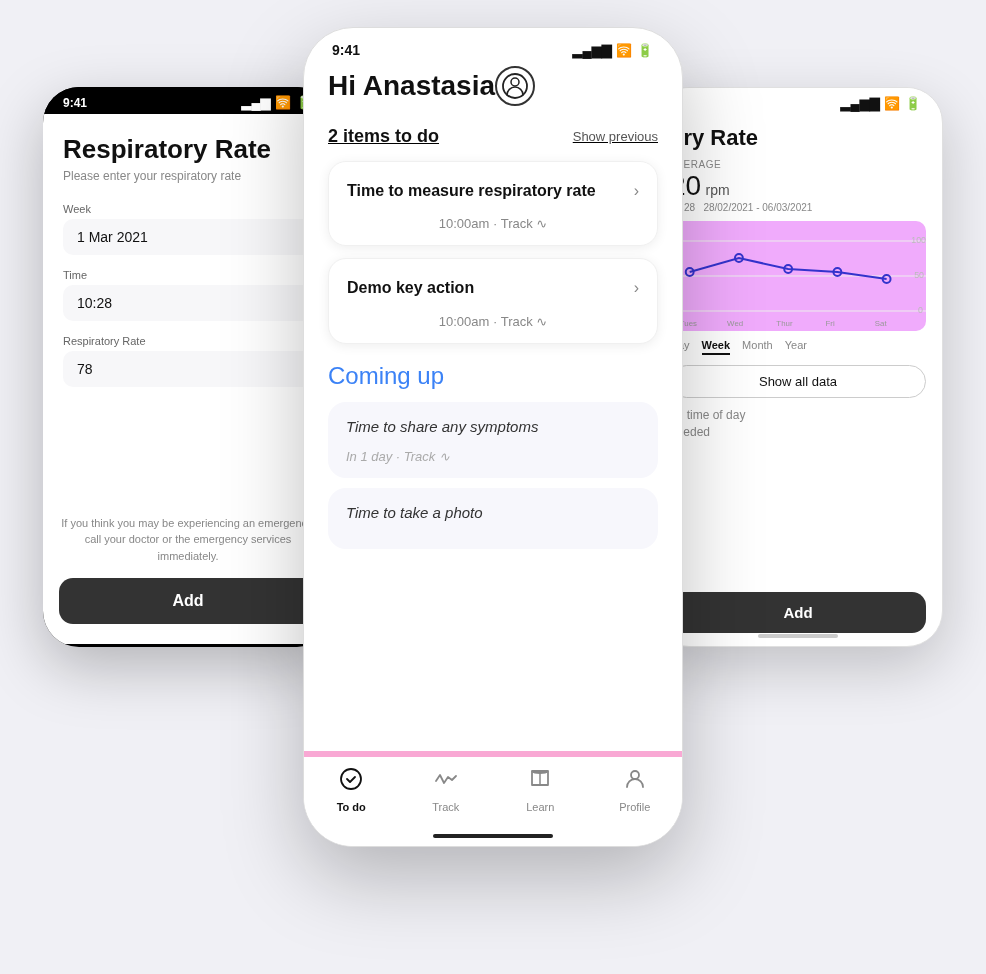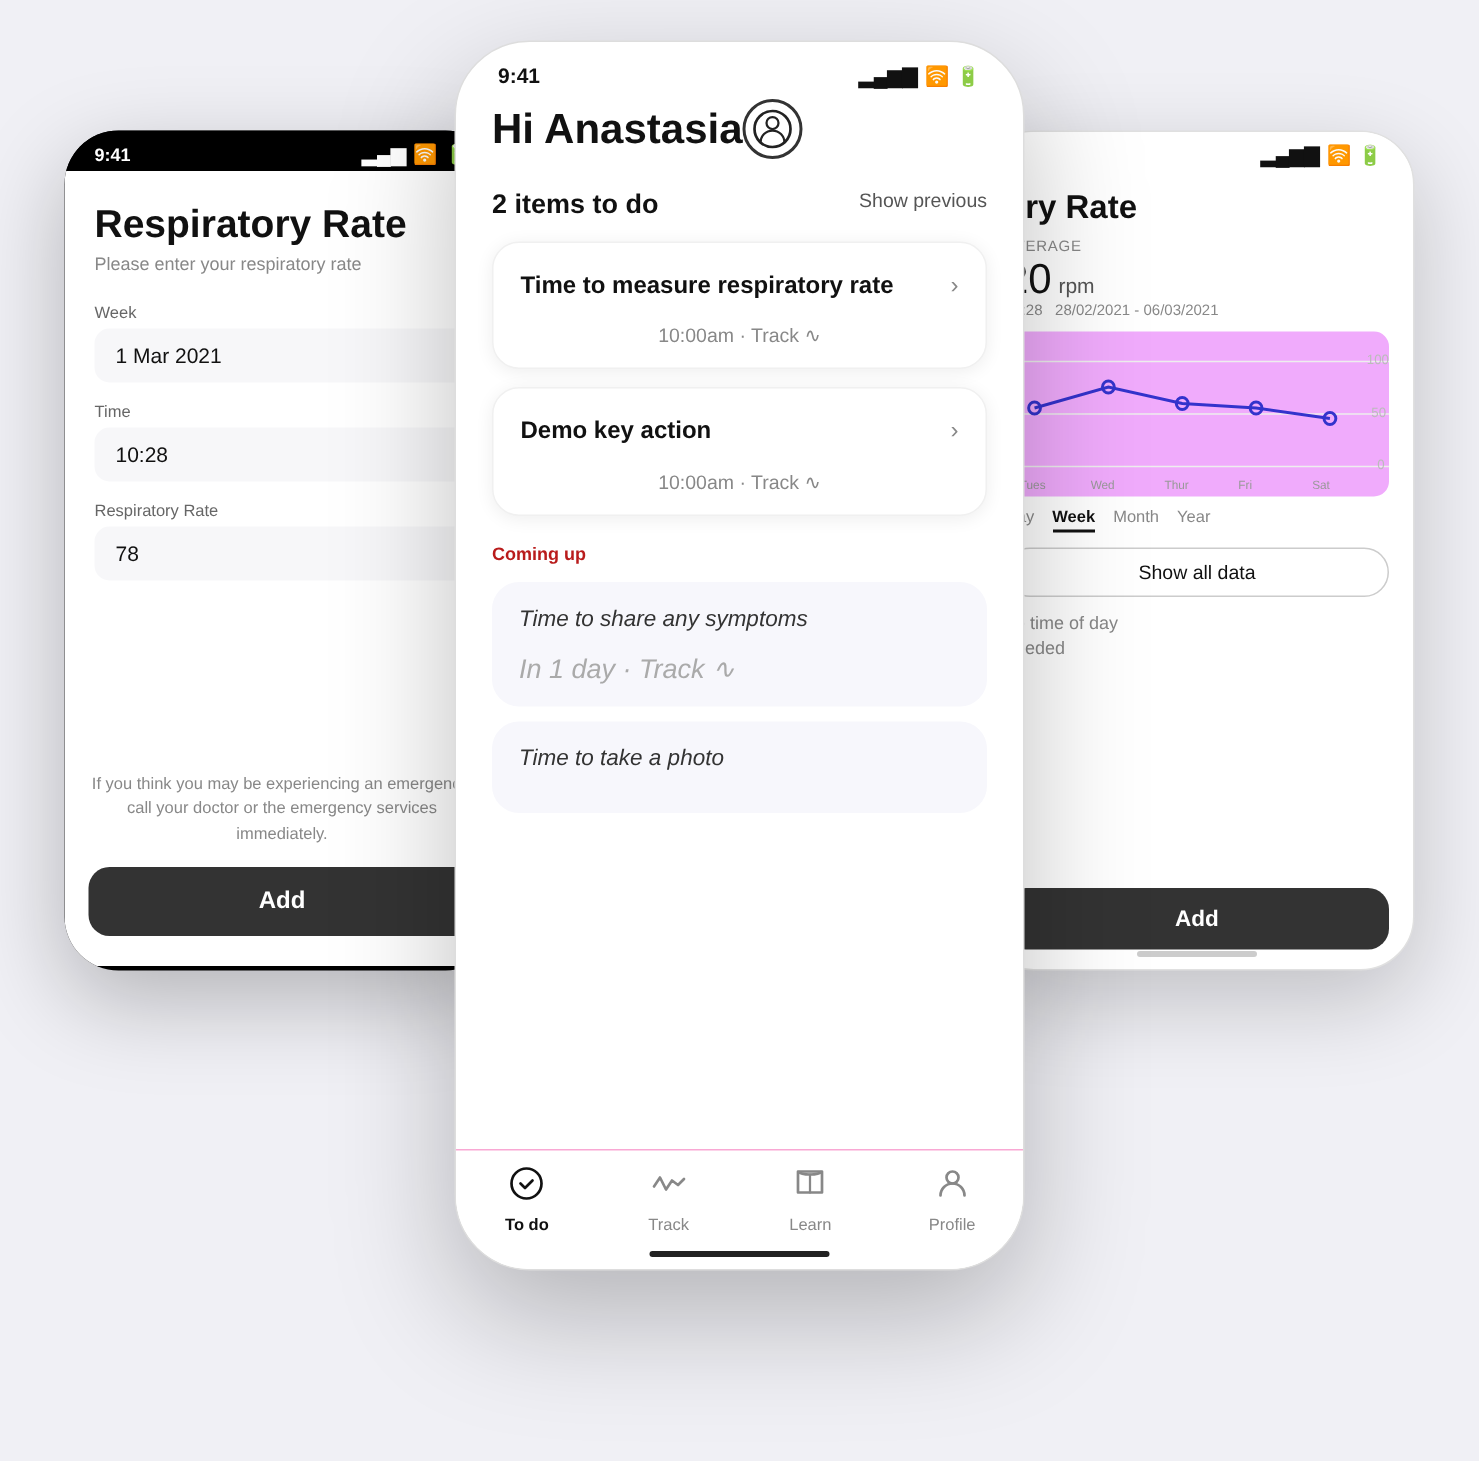--- a/index.html
+++ b/index.html
@@ -276,21 +276,23 @@
       border: 2px solid #333;
       border-radius: 50%;
       display: flex;
       align-items: center;
       justify-content: center;
       font-size: 20px;
     }
     .items-header {
       display: flex;
       justify-content: space-between;
+      align-items: center;
       margin-bottom: 14px;
+      text-decoration: underline;
     }
     .items-header .items-count {
       font-size: 18px;
       font-weight: 700;
       color: #111;
     }
     .items-header .show-prev {
       font-size: 13px;
       color: #555;
       cursor: pointer;
@@ -326,54 +328,54 @@
       margin-top: 2px;
     }
     .action-card .card-meta {
       font-size: 13px;
       color: #888;
       margin-top: 14px;
       text-align: center;
     }
 
     .coming-up-label {
-      font-size: 12px;
-      font-weight: 700;
-      color: #b91c1c;
+      font-size: 24px;
+      font-weight: 400;
+      color: #3b82f6;
       margin: 18px 0 12px;
     }
 
     .coming-card {
       background: #f7f7fc;
       border-radius: 18px;
       padding: 16px 18px 14px;
       margin-bottom: 10px;
       cursor: pointer;
       font-style: italic;
     }
     .coming-card .card-title {
       font-size: 15px;
       font-weight: 500;
       color: #333;
       margin-bottom: 14px;
     }
     .coming-card .card-meta {
-      font-size: 18px;
+      font-size: 13px;
       color: #aaa;
     }
 
     
     .bottom-nav {
       position: absolute;
       bottom: 0;
       left: 0;
       right: 0;
-      height: 80px;
+      height: 95px;
       background: #fff;
-      border-top: 1px solid #f9a8d4;
+      border-top: 6px solid #f9a8d4;
       display: flex;
       align-items: flex-start;
       justify-content: space-around;
       padding-top: 10px;
     }
     .nav-item {
       display: flex;
       flex-direction: column;
       align-items: center;
       gap: 4px;

